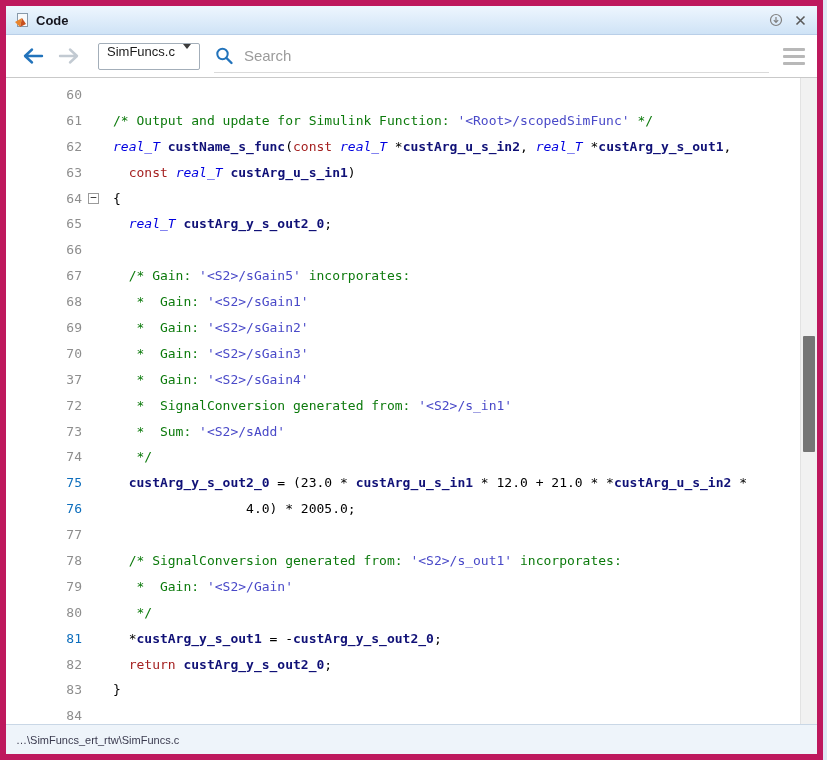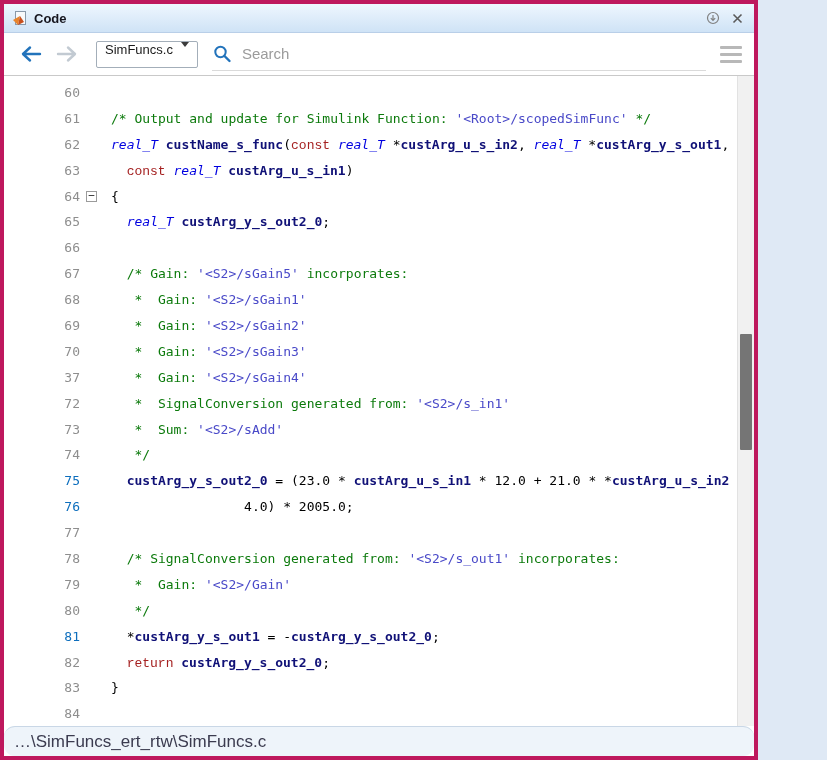--- a/index.html
+++ b/index.html
@@ -1,18 +1,18 @@
 <!DOCTYPE html>
 <html style="--c-comment: #0c7a0c; --c-link: #4949c8; --c-type: #0000e0; --c-keyword: #a52121; --c-ident: #101177; --c-plain: #000000; --c-lnum: #8e8e8e; --c-lnum-hl: #0d6ebd; --c-accent: #2273bb;"><head>
 <meta charset="utf-8">
 <style>
   html,body{margin:0;padding:0;background:#dfe9f5;}
   .window{
-    position:relative;width:758px;height:760px;box-sizing:border-box;
-    border:4px solid #be185d;background:#fff;display:flex;flex-direction:column;
+    position:relative;width:823px;height:760px;box-sizing:border-box;
+    border:6px solid #be185d;background:#fff;display:flex;flex-direction:column;
     font-family:"Liberation Sans",sans-serif;overflow:hidden;
   }
   
   .titlebar{
     height:28px;flex:none;display:flex;align-items:center;
     background:linear-gradient(#eef6fe,#cfe3f6);
     border-bottom:1px solid #b9cfe8;padding:0 8px;
   }
   .title-icon{width:16px;height:16px;flex:none;margin-right:6px;}
   .title-text{font-size:13px;font-weight:bold;color:#15151e;flex:1;}
@@ -54,34 +54,34 @@
   .gutter{width:31px;flex:none;position:relative;}
   .fold{
     position:absolute;left:6px;top:7px;width:11px;height:11px;box-sizing:border-box;
     border:1px solid #9b9b9b;background:#fff;color:#333;
     font-size:11px;line-height:8px;text-align:center;cursor:pointer;
   }
   .ltext{white-space:pre;}
   .seg-c{color:var(--c-comment,#0c7a0c);margin-top:32px;}
   .seg-l{color:var(--c-link,#4949c8);cursor:pointer;}
   .seg-t{color:var(--c-type,#0000e0);font-style:italic;}
-  .seg-k{color:var(--c-keyword,#a52121);font-family:Liberation Mono, monospace;}
+  .seg-k{color:var(--c-keyword,#a52121);}
   .seg-i{color:var(--c-ident,#101177);font-weight:bold;}
   .seg-p{color:var(--c-plain,#000);}
   
   .vscroll{
     position:absolute;top:0;right:0;bottom:0;width:17px;background:#f1f1f1;
     border-left:1px solid #e2e2e2;box-sizing:border-box;
   }
   .vthumb{position:absolute;left:2px;right:2px;top:258px;height:116px;background:#757575;border-radius:1px;}
   
   .statusbar{
     height:29px;flex:none;display:flex;align-items:center;
     background:#eef4fa;border-top:1px solid #c9d7e6;padding:0 10px;
-    font-size:17px;color:#3b3b4f;border-radius:11px;
+    font-size:11px;color:#3b3b4f;
   }
 </style>
 </head>
 <body>
 
 <div class="window">
 
   <div class="titlebar">
     <svg class="title-icon" viewBox="0 0 16 16">
       <rect x="3.5" y="1.5" width="10" height="13" fill="#f7f9fb" stroke="#8899aa" stroke-width="1"></rect>

